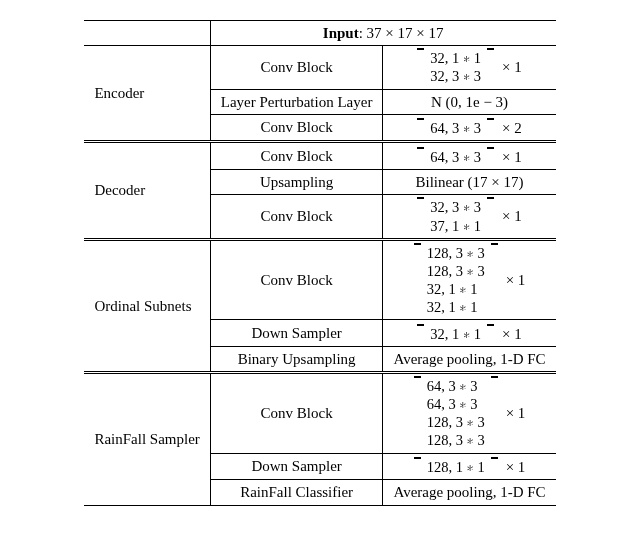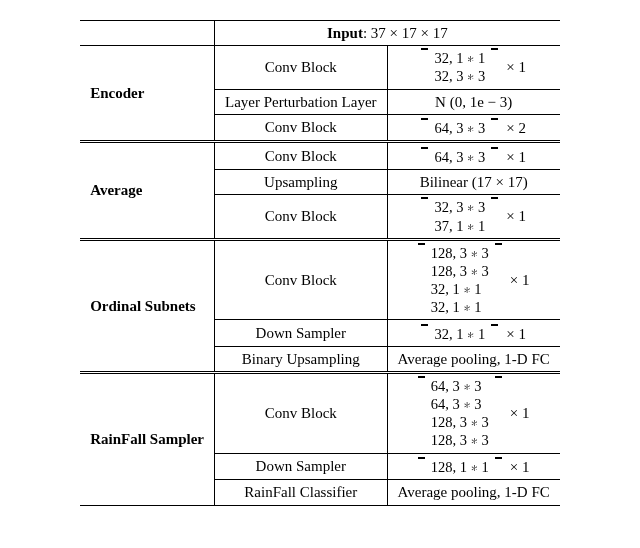--- a/index.html
+++ b/index.html
@@ -15,21 +15,21 @@
     margin: 0 auto;
   }
   .tbl td {
     padding: 2px 10px;
     text-align: center;
     vertical-align: middle;
     line-height: 1.35;
   }
   .tbl .lbl {
     text-align: left;
-    font-weight: bold;
+    font-weight: normal;
     white-space: nowrap;
   }
   .hair-t { border-top: 1px solid #000; }
   .hair-b { border-bottom: 1px solid #000; }
   .hair-l { border-left: 1px solid #000; margin-left: 40px; }
   .dblsep td { border-top: 3px double #000; }
 
   
   .mx {
     display: inline-flex;
@@ -104,21 +104,21 @@
             <span class="col">
               <div>64, 3 ∗ 3</div>
             </span>
             <span class="br r"></span>
             <span class="mult">× 2</span>
           </span>
     </td>
   </tr>
 
   <tr class="dblsep">
-    <td class="lbl" rowspan="3">Average</td>
+    <td class="lbl" rowspan="3">Decoder</td>
     <td class="hair-l">Conv Block</td>
     <td class="hair-l">
       <span class="mx">
             <span class="br"></span>
             <span class="col">
               <div>64, 3 ∗ 3</div>
             </span>
             <span class="br r"></span>
             <span class="mult">× 1</span>
           </span>

